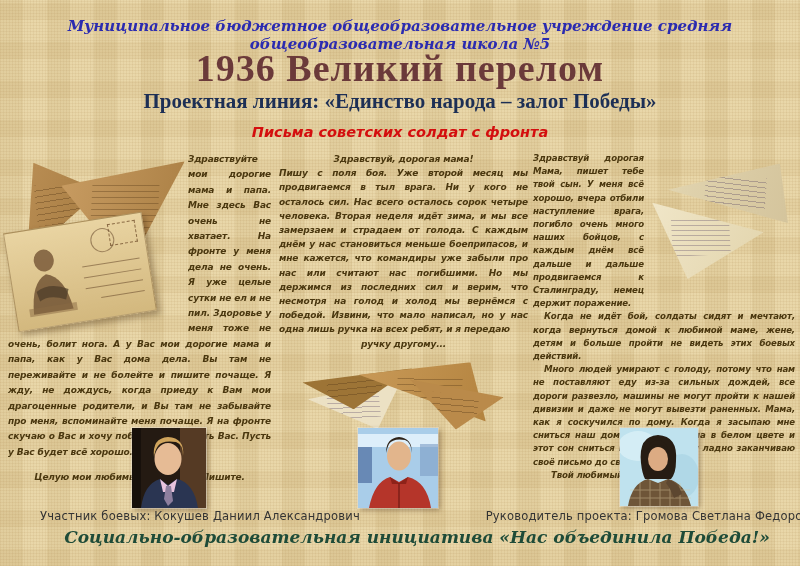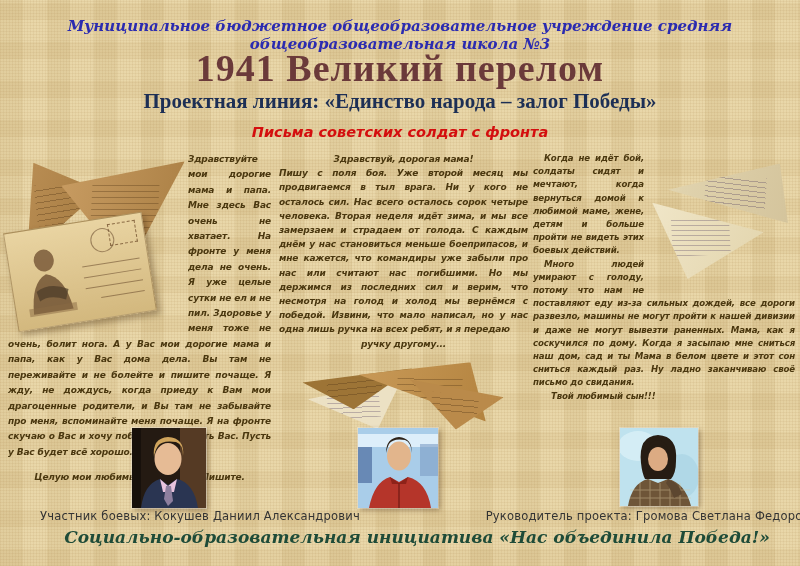--- a/index.html
+++ b/index.html
@@ -60,22 +60,22 @@
   
   .footer-line{top:527px;left:0;width:100%;text-align:center;
     font-family:"DejaVu Serif",serif;font-style:italic;font-weight:bold;
     font-size:17px;color:#1e4b38;padding-left:17px;}
 </style>
 </head>
 <body>
 
 <div class="slide">
 
-  <div class="abs school-line">Муниципальное бюджетное  общеобразовательное учреждение  средняя общеобразовательная школа №3</div>
-  <div class="abs main-title">1941 Великий перелом</div>
+  <div class="abs school-line">Муниципальное бюджетное  общеобразовательное учреждение  средняя общеобразовательная школа №5</div>
+  <div class="abs main-title">1936 Великий перелом</div>
   <div class="abs section-heading">Письма советских солдат с фронта</div>
   <div class="abs sub-title">Проектная линия: «Единство народа – залог Победы»</div>
 
   <div class="abs letter-col col-left">
     <div class="art art-left">
       <div class="tri" style="left:14px;top:4px;width:80px;height:92px;background:linear-gradient(120deg,#bb8f55,#a3793f);clip-path:polygon(20% 0%,100% 38%,0% 100%);transform:rotate(-6deg);">
         <div class="scrib" style="left:18%;top:25%;width:55%;height:45%;"></div>
       </div>
       <div class="tri" style="left:52px;top:2px;width:122px;height:110px;background:linear-gradient(100deg,#c89c62,#aa7f44);clip-path:polygon(0% 28%,100% 0%,58% 100%);transform:rotate(3deg);">
         <div class="scrib" style="left:25%;top:22%;width:55%;height:50%;"></div>
@@ -121,20 +121,21 @@
 
   <div class="abs letter-col col-right">
     <div class="art art-right">
       <div class="tri" style="left:18px;top:6px;width:122px;height:62px;background:linear-gradient(100deg,#e2d5b0,#d4c49c);clip-path:polygon(0 55%,90% 0,100% 95%);transform:rotate(4deg);">
         <div class="scrib2" style="left:30%;top:25%;width:50%;height:50%;"></div>
       </div>
       <div class="tri" style="left:2px;top:46px;width:112px;height:78px;background:linear-gradient(120deg,#f0e6c8,#e2d4ac);clip-path:polygon(2% 0,100% 45%,30% 100%);transform:rotate(-3deg);">
         <div class="scrib2" style="left:18%;top:22%;width:52%;height:48%;"></div>
       </div>
     </div>
+    <p>Здравствуй дорогая Мама, пишет тебе твой сын. У меня всё хорошо, вчера отбили наступление врага, погибло очень много наших бойцов, с каждым днём всё дальше и дальше продвигаемся к Сталинграду, немец держит поражение.</p>
     <p class="indent">Когда не идёт бой, солдаты сидят и мечтают, когда вернуться домой к любимой маме, жене, детям и больше пройти не видеть этих боевых действий.</p>
     <p class="indent">Много людей умирают с голоду, потому что нам не поставляют еду из-за сильных дождей, все дороги развезло, машины не могут пройти к нашей дивизии и даже не могут вывезти раненных. Мама, как я соскучился по дому. Когда я засыпаю мне сниться наш дом, сад и ты Мама в белом цвете и этот сон сниться каждый раз. Ну ладно заканчиваю своё письмо до свидания.</p>
     <p class="signoff">Твой любимый сын!!!</p>
   </div>
 
   <div class="portrait" style="left:132px;top:428px;">
     <svg width="74" height="80" viewBox="0 0 74 80">
       <rect width="74" height="80" fill="#241a12"></rect>
       <rect x="48" width="26" height="80" fill="#5e4128" opacity=".85"></rect>
       <rect width="9" height="80" fill="#17100b"></rect>

